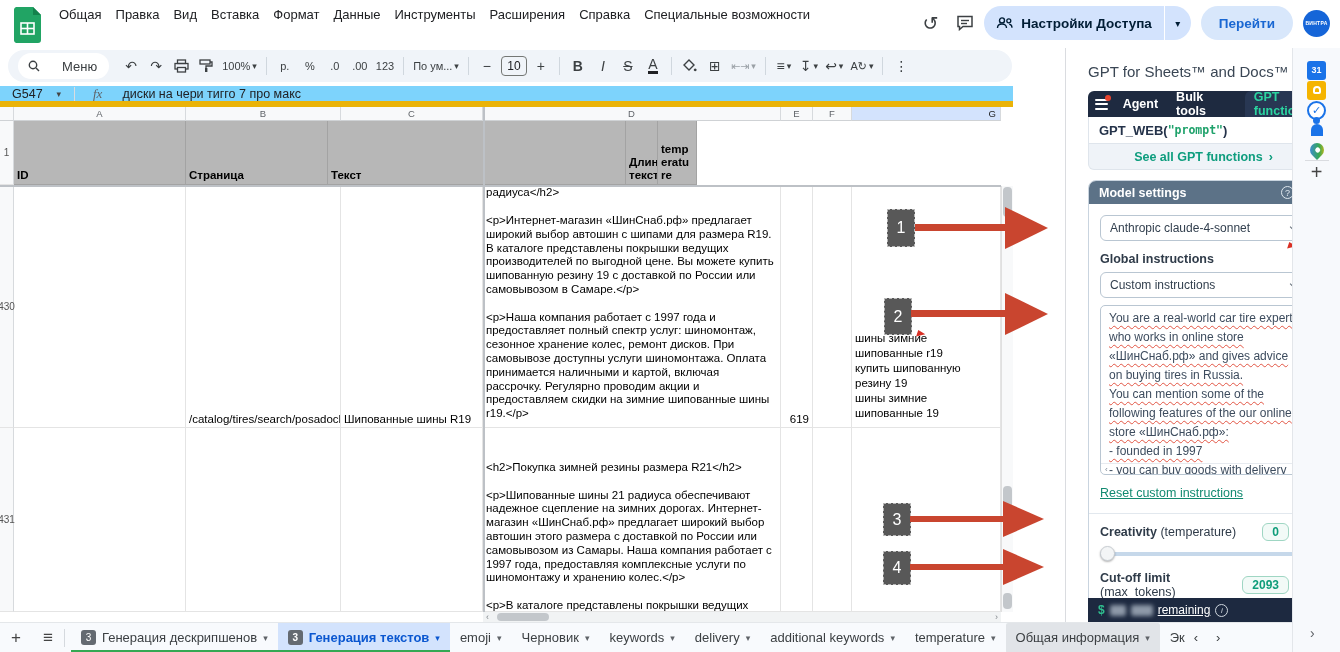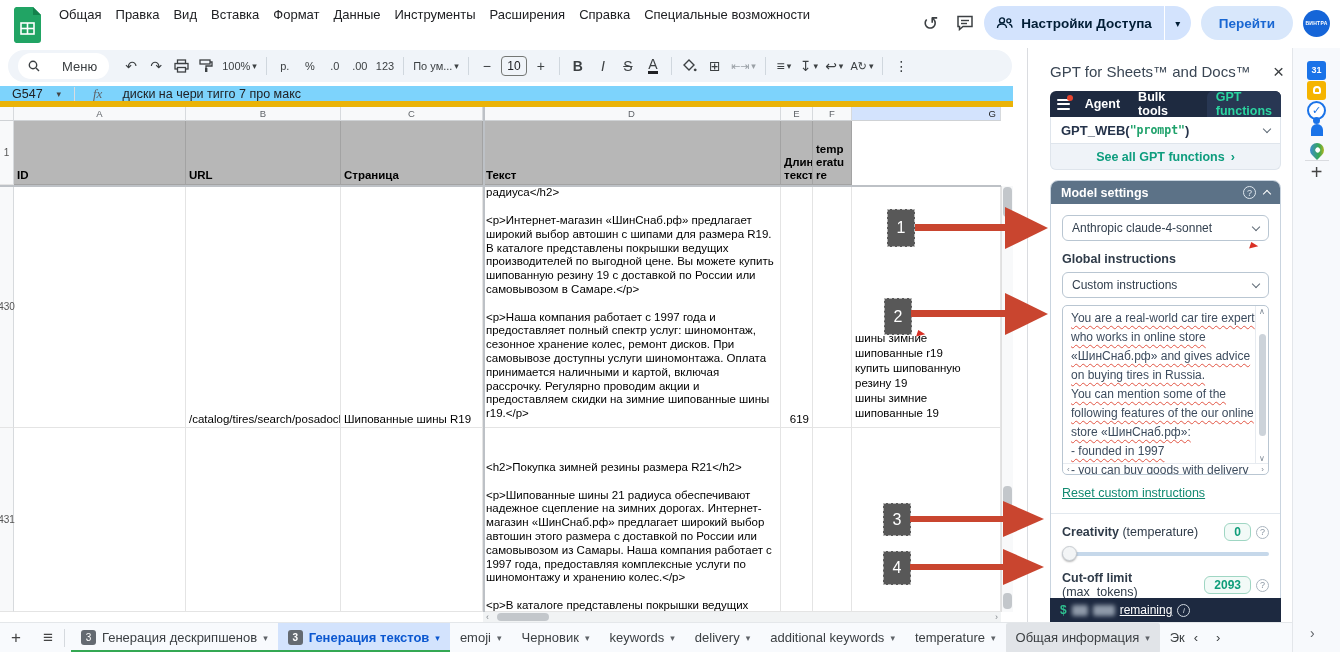--- a/index.html
+++ b/index.html
@@ -57,21 +57,21 @@
   .nowrap{white-space:nowrap}
   .frozen-v{position:absolute;left:483px;top:0;width:2px;height:505px;background:#bdc1c6}
   .frozen-h{position:absolute;left:0;top:78px;width:1001px;height:2px;background:#bdc1c6}
   .vscroll{position:absolute;right:0;top:79px;width:12px;height:426px;background:#f8f9fa;border-left:1px solid #e0e0e0}
   .vthumb{position:absolute;left:1px;width:9px;border-radius:4px;background:#c3c7cb}
   .hscroll{position:absolute;left:483px;top:505px;width:518px;height:10px;background:#f1f3f4;display:flex;align-items:center}
   .hthumb{position:absolute;left:14px;top:1px;width:52px;height:8px;border-radius:4px;background:#c3c7cb}
   .scr-ar{font-size:9px;color:#80868b;padding:0 3px}
   .red-artifact{position:absolute;width:0;height:0;border-left:8px solid #d93025;border-bottom:5px solid transparent;border-top:2px solid transparent;transform:rotate(18deg)}
   
-  .panel{position:absolute;left:1027px;top:48px;width:275px;height:574px;background:#fff;border-left:1px solid #dadce0;padding:14px 0 0 0}
+  .panel{position:absolute;left:1065px;top:48px;width:275px;height:574px;background:#fff;border-left:1px solid #dadce0;padding:14px 0 0 0}
   .p-head{display:flex;align-items:center;justify-content:space-between;padding:0 18px 10px 22px}
   .p-title{font-size:15px;color:#3a4654}
   .p-close{font-size:19px;color:#3c4043;line-height:1}
   .p-body{margin:0 22px;width:231px}
   .tabbar{display:flex;align-items:center;background:#1e2a40;border-radius:6px 6px 0 0;height:26px}
   .hamb{position:relative;width:26px;display:flex;flex-direction:column;gap:2.5px;align-items:center;padding-left:2px}
   .hamb i{display:block;width:13px;height:2px;background:#fff;border-radius:1px}
   .hamb .dot{position:absolute;right:3px;top:-4px;width:6px;height:6px;border-radius:50%;background:#e8442e}
   .ptab{font-size:12.5px;font-weight:700;color:#fff;padding:0 9px;height:26px;display:flex;align-items:center}
   .ptab.active{background:#283753;border-radius:6px 6px 0 0;color:#2bd4a0;flex:1;justify-content:center}
@@ -295,21 +295,20 @@
       <div class="hcell w-c">C</div>
       <div class="hcell w-d">D</div>
       <div class="hcell w-e">E</div>
       <div class="hcell w-f">F</div>
       <div class="hcell w-g sel">G</div>
     </div>
 
     <div class="grow hdr" style="height:64px">
       <div class="gut w-gut">1</div>
       <div class="cell w-a">ID</div>
-      <div class="cell w-b">URL</div>
       <div class="cell w-c">Страница</div>
       <div class="cell w-d">Текст</div>
       <div class="cell w-e" style="white-space:pre-wrap">Длина текста</div>
       <div class="cell w-f" style="word-break:break-all">temperature</div>
     </div>
 
     <div class="grow" style="height:243px">
       <div class="gut w-gut" style="align-items:center">430</div>
       <div class="cell w-a"></div>
       <div class="cell w-b bl">

